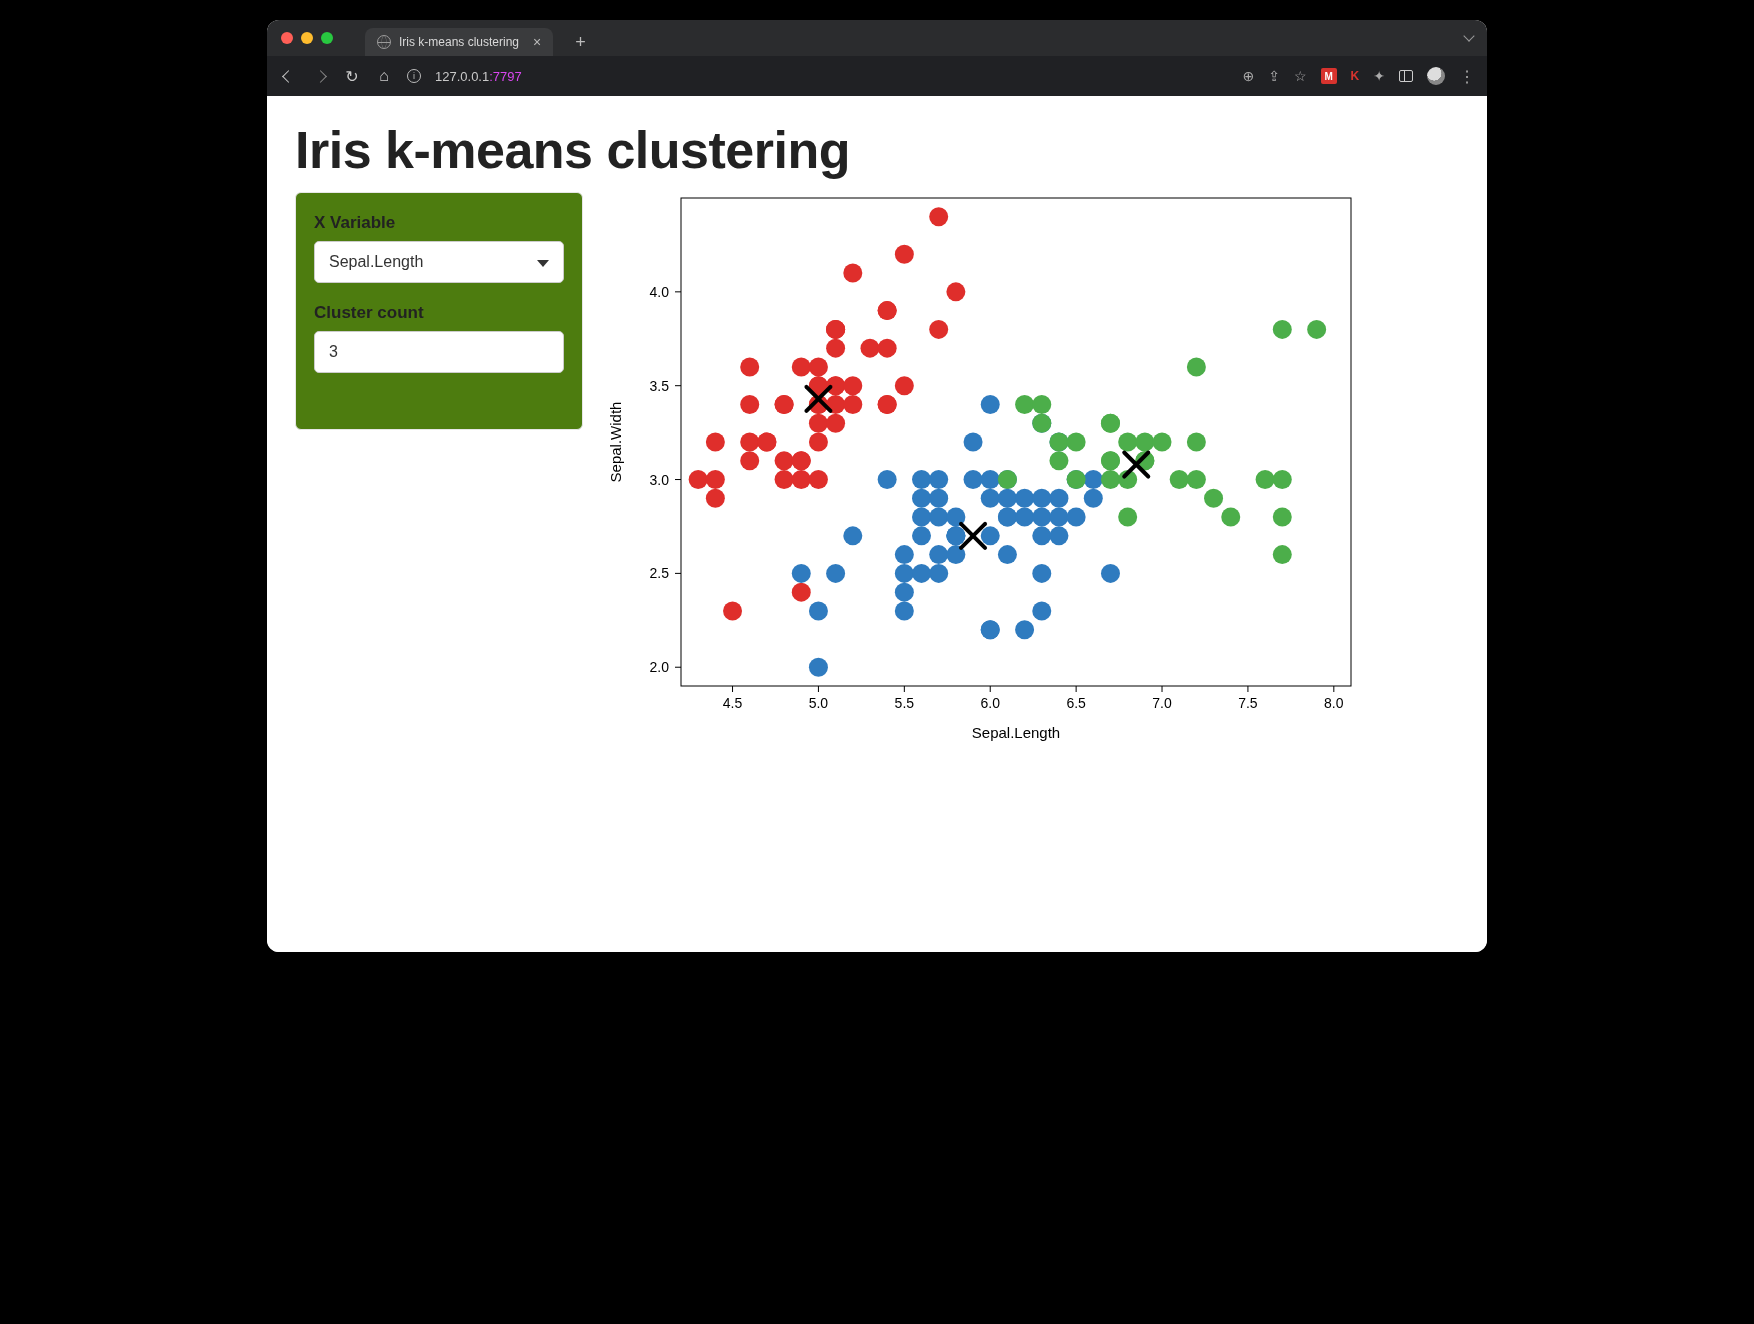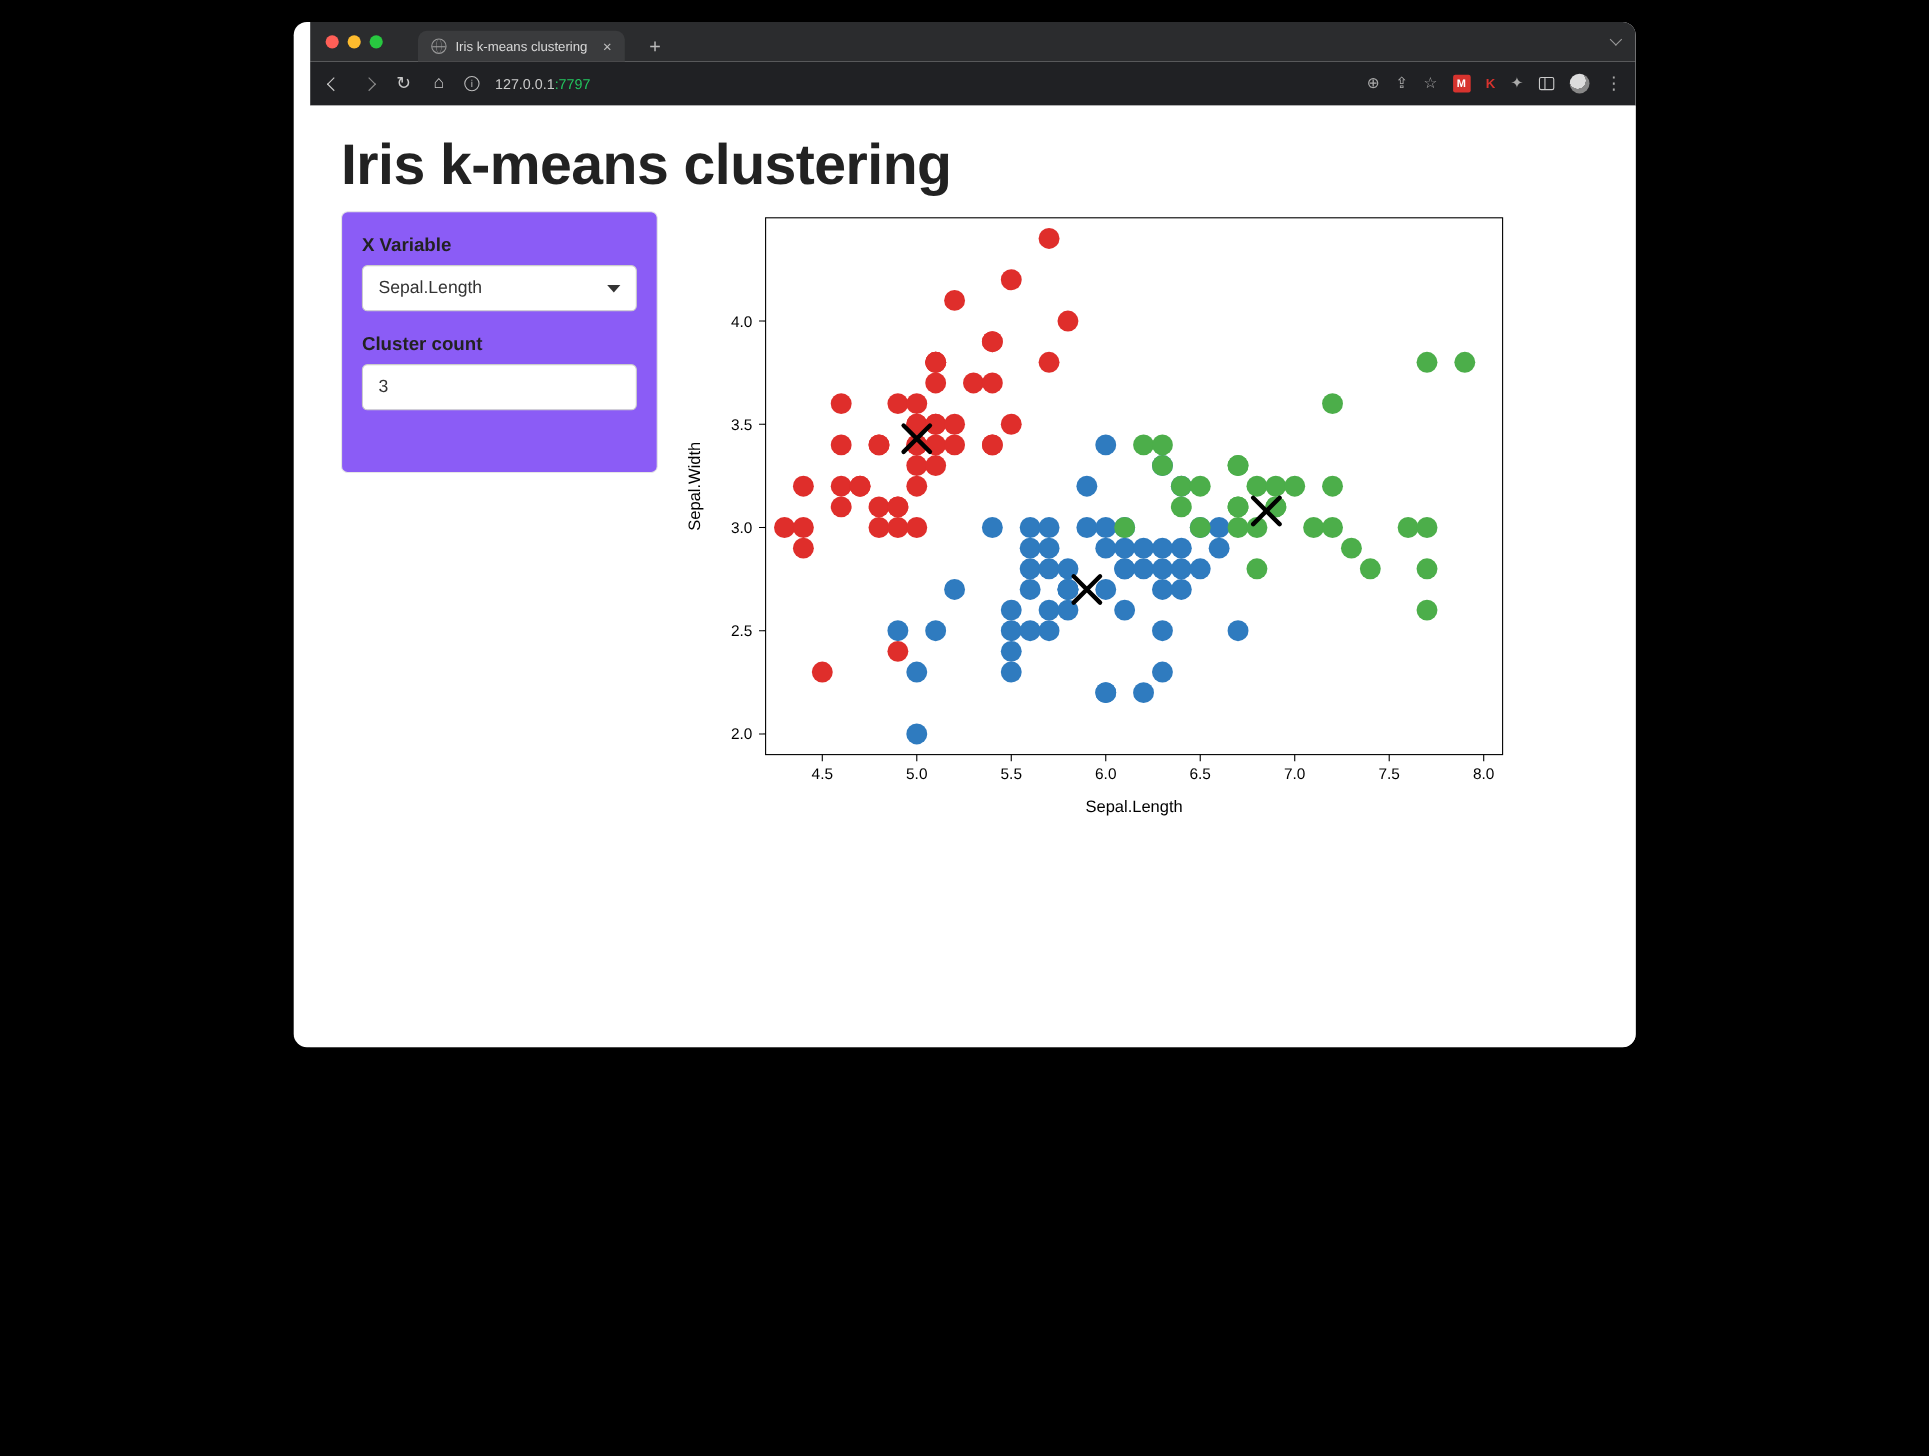--- a/index.html
+++ b/index.html
@@ -9,21 +9,20 @@
     font-family: -apple-system, BlinkMacSystemFont, "Segoe UI", Helvetica, Arial, sans-serif;
     display:flex; align-items:flex-start; justify-content:center;
     padding:20px;
   }
   .window {
     width:1220px;
     background:#fff;
     border-radius:12px;
     overflow:hidden;
     box-shadow:0 20px 60px rgba(0,0,0,.5);
-    padding-left:15px;
   }
   .titlebar {
     background:#2b2c2e;
     height:36px;
     display:flex;
     align-items:center;
     padding:0 14px;
     gap:8px;
   }
   .tl-dot { width:12px; height:12px; border-radius:50%; }
@@ -60,21 +59,21 @@
     gap:14px;
     color:#c9c9c9;
   }
   .nav-ico { width:18px; height:18px; display:flex; align-items:center; justify-content:center; color:#c9c9c9; cursor:pointer; }
   .arrow-left::before { content:""; width:8px; height:8px; border-left:1.6px solid #c9c9c9; border-bottom:1.6px solid #c9c9c9; transform:rotate(45deg); display:inline-block; }
   .arrow-right::before { content:""; width:8px; height:8px; border-right:1.6px solid #888; border-top:1.6px solid #888; transform:rotate(45deg); display:inline-block; }
   .reload::before { content:"↻"; font-size:16px; }
   .home-ico::before { content:"⌂"; font-size:16px; }
   .info-circ { width:14px; height:14px; border:1.3px solid #bbb; border-radius:50%; display:flex; align-items:center; justify-content:center; font-size:9px; color:#bbb; }
   .url-text { font-size:13px; }
-  .url-text .muted { color:#22c55e; }
+  .url-text .muted { color:#d946ef; }
   .urlbar-right { margin-left:auto; display:flex; align-items:center; gap:14px; color:#aaa; }
   .ico-zoom::before{content:"⊕"; font-size:14px;}
   .ico-share::before{content:"⇪"; font-size:14px;}
   .ico-star::before{content:"☆"; font-size:14px;}
   .ico-m{ background:#d7332e; color:#fff; width:16px; height:16px; font-size:10px; font-weight:700; display:flex; align-items:center; justify-content:center; border-radius:2px;}
   .ico-k{ color:#d7332e; font-weight:700; font-size:12px;}
   .ico-puzzle::before{content:"✦"; font-size:14px;}
   .ico-panel{ width:14px; height:12px; border:1.4px solid #ccc; position:relative; border-radius:2px;}
   .ico-panel::after{content:""; position:absolute; left:4px; top:0; bottom:0; border-left:1.4px solid #ccc;}
   .avatar{ width:18px; height:18px; border-radius:50%; background:radial-gradient(circle at 40% 35%, #ddd 0 45%, #888 46% 100%);}
@@ -87,21 +86,21 @@
   h1.page-title {
     margin:0 0 12px 0;
     font-size:52px;
     font-weight:700;
     letter-spacing:-0.5px;
     color:#222;
   }
   .layout { display:flex; gap:20px; align-items:flex-start; }
   .sidebar {
     width:288px;
-    background:#8b5cf6;
+    background:#4d7c0f;
     border:1px solid #e6e6e6;
     border-radius:6px;
     padding:20px 18px 36px 18px;
   }
   .form-group { margin-bottom:20px; }
   .form-label { font-weight:700; font-size:17px; color:#222; display:block; margin-bottom:8px; }
   .select-box {
     width:100%;
     height:42px;
     background:#fff;

